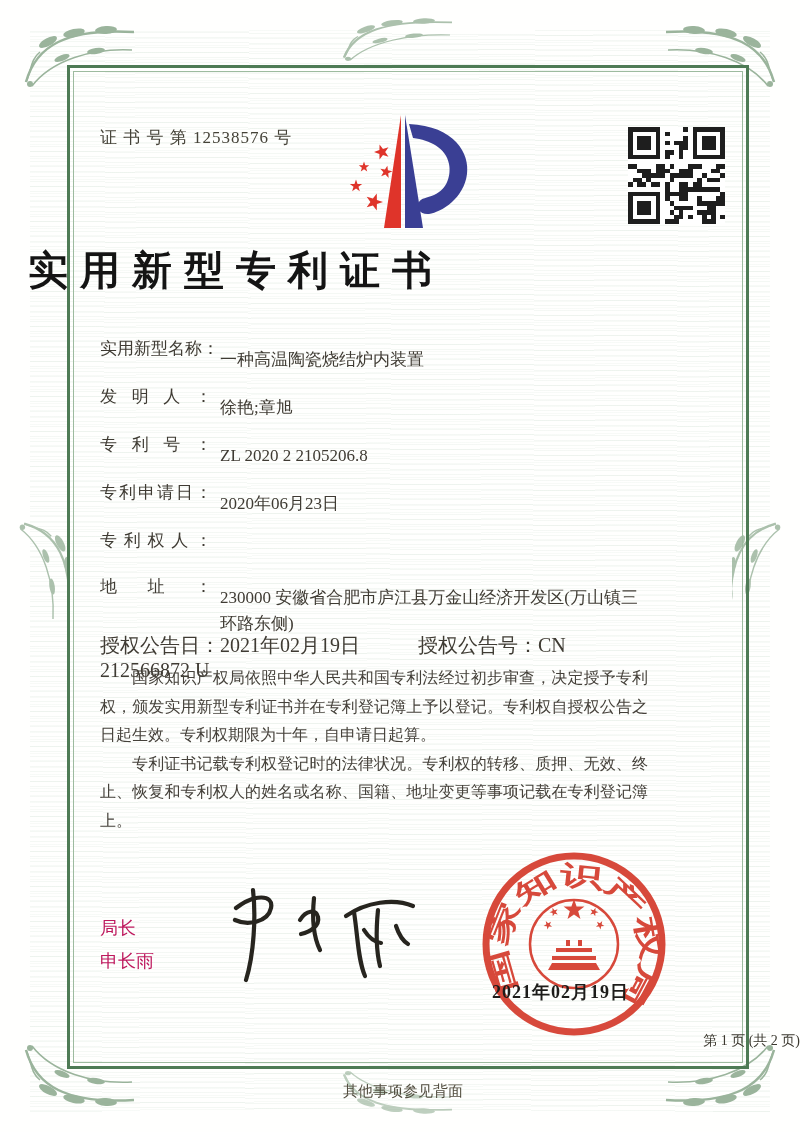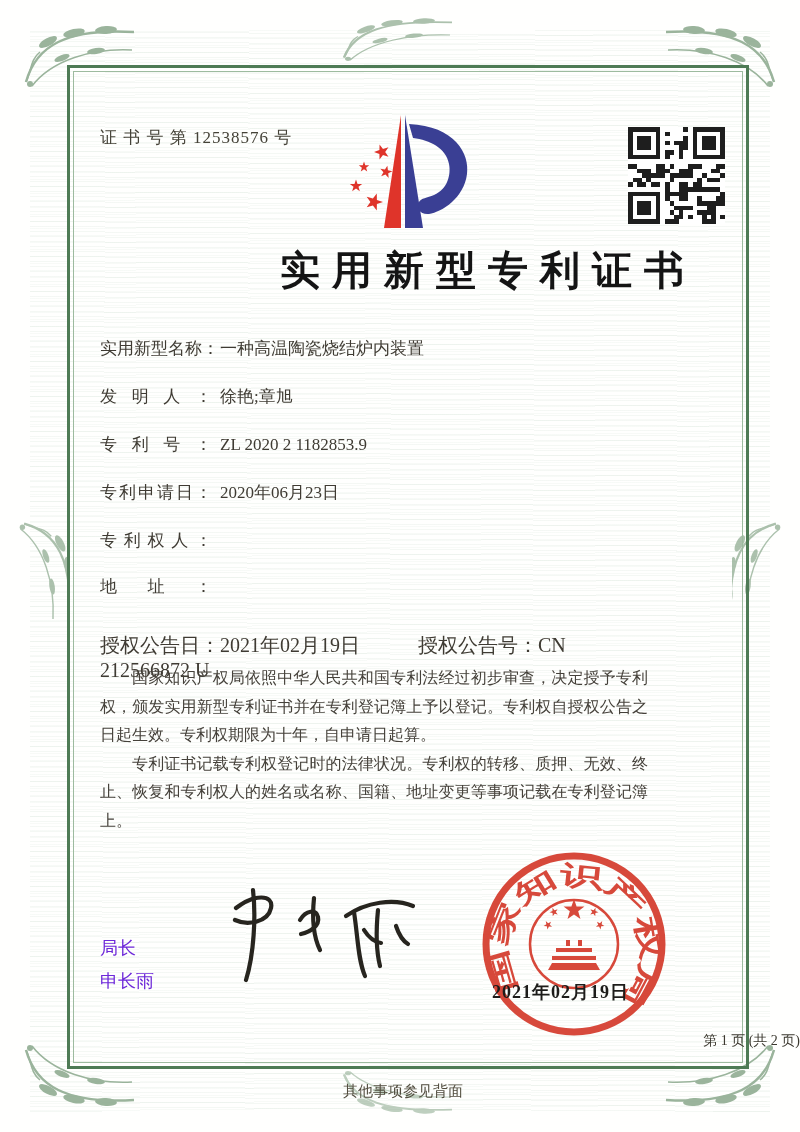--- a/index.html
+++ b/index.html
@@ -9,32 +9,32 @@
     background:
       repeating-linear-gradient(0.4deg, rgba(150,185,158,.10) 0 1px, transparent 1px 5px),
       repeating-linear-gradient(-0.5deg, rgba(150,185,158,.07) 0 1px, transparent 1px 7px);
     pointer-events:none;}
   .frame{position:absolute;left:67px;top:65px;width:676px;height:998px;border:3px solid #4e7b55;}
   .frame-inner{position:absolute;left:3px;top:3px;right:3px;bottom:3px;border:1px solid #9dbb9f;}
   .ornament{position:absolute;color:#8aa88c;opacity:.85;}
   .cert-no{position:absolute;left:100px;top:126px;font-size:17px;color:#454238;letter-spacing:1px;}
   .logo{position:absolute;left:330px;top:110px;width:150px;height:124px;}
   .qr{position:absolute;left:628px;top:127px;width:97px;height:97px;}
-  .title{position:absolute;left:0;top:243px;width:696px;text-align:right;font-size:40px;font-weight:bold;
+  .title{position:absolute;left:16px;top:243px;width:696px;text-align:left;font-size:40px;font-weight:bold;
     color:#141414;letter-spacing:12px;padding-left:12px;box-sizing:border-box;}
   .row{position:absolute;left:100px;width:548px;font-size:17px;color:#3f3b33;line-height:26px;}
   .jlabel{display:inline-flex;justify-content:space-between;width:112px;vertical-align:top;}
-  .fval{display:inline-block;margin-left:8px;vertical-align:top;}
+  .fval{display:inline-block;margin-left:8px;vertical-align:top;margin-top:11px;}
   .valwrap{width:428px;}
   .grant-row{position:absolute;left:100px;top:632px;width:560px;font-size:20px;color:#3f3b33;}
   .grant-row .pair2{margin-left:58px;}
   .paras{position:absolute;left:100px;top:664px;width:548px;font-size:16px;line-height:28.5px;
     color:#45413a;text-align:justify;}
   .paras p{margin:0;text-indent:2em;}
-  .signer{position:absolute;left:100px;top:912px;font-size:18px;color:#6d28d9;line-height:33px;margin-top:20px;}
+  .signer{position:absolute;left:100px;top:912px;font-size:18px;color:#be185d;line-height:33px;}
   .signature{position:absolute;left:208px;top:882px;width:215px;height:105px;}
   .seal{position:absolute;left:478px;top:848px;width:192px;height:192px;}
   .seal-date{position:absolute;left:492px;top:980px;font-size:18px;font-weight:600;color:#1d1c1a;letter-spacing:1px;}
   .page-num{position:absolute;left:0;top:1032px;width:800px;text-align:right;font-size:14px;color:#3b382f;}
   .back-note{position:absolute;left:3px;top:1082px;width:800px;text-align:center;font-size:15px;color:#514c3e;}
 </style>
 </head>
 <body>
 
 <div class="page">
@@ -253,21 +253,21 @@
         <span>人</span>
         <span>：</span>
       </span><span class="fval">徐艳;章旭</span>
   </div>
   <div class="row" style="top:432px">
     <span class="jlabel">
         <span>专</span>
         <span>利</span>
         <span>号</span>
         <span>：</span>
-      </span><span class="fval">ZL 2020 2 1182853.9</span>
+      </span><span class="fval">ZL 2020 2 2105206.8</span>
   </div>
   <div class="row" style="top:480px">
     <span class="jlabel">
         <span>专</span>
         <span>利</span>
         <span>申</span>
         <span>请</span>
         <span>日</span>
         <span>：</span>
       </span><span class="fval">2020年06月23日</span>
@@ -279,21 +279,21 @@
         <span>权</span>
         <span>人</span>
         <span>：</span>
       </span>
   </div>
   <div class="row" style="top:574px">
     <span class="jlabel">
         <span>地</span>
         <span>址</span>
         <span>：</span>
-      </span>
+      </span><span class="fval valwrap">230000 安徽省合肥市庐江县万金山经济开发区(万山镇三环路东侧)</span>
   </div>
 
   <div class="grant-row">
     <span>授权公告日：</span><span>2021年02月19日</span><span class="pair2">授权公告号：</span><span>CN 212566872 U</span>
   </div>
 
   <div class="paras">
     <p>国家知识产权局依照中华人民共和国专利法经过初步审查，决定授予专利权，颁发实用新型专利证书并在专利登记簿上予以登记。专利权自授权公告之日起生效。专利权期限为十年，自申请日起算。</p>
     <p>专利证书记载专利权登记时的法律状况。专利权的转移、质押、无效、终止、恢复和专利权人的姓名或名称、国籍、地址变更等事项记载在专利登记簿上。</p>
   </div>

